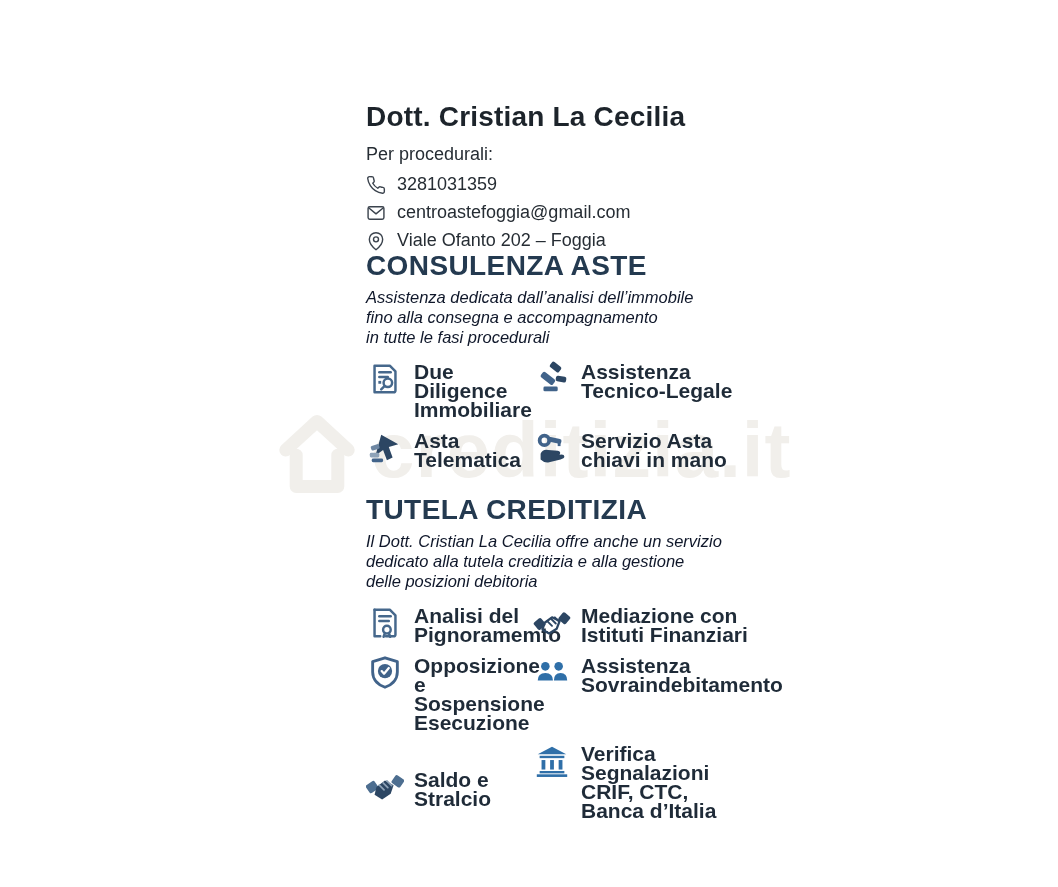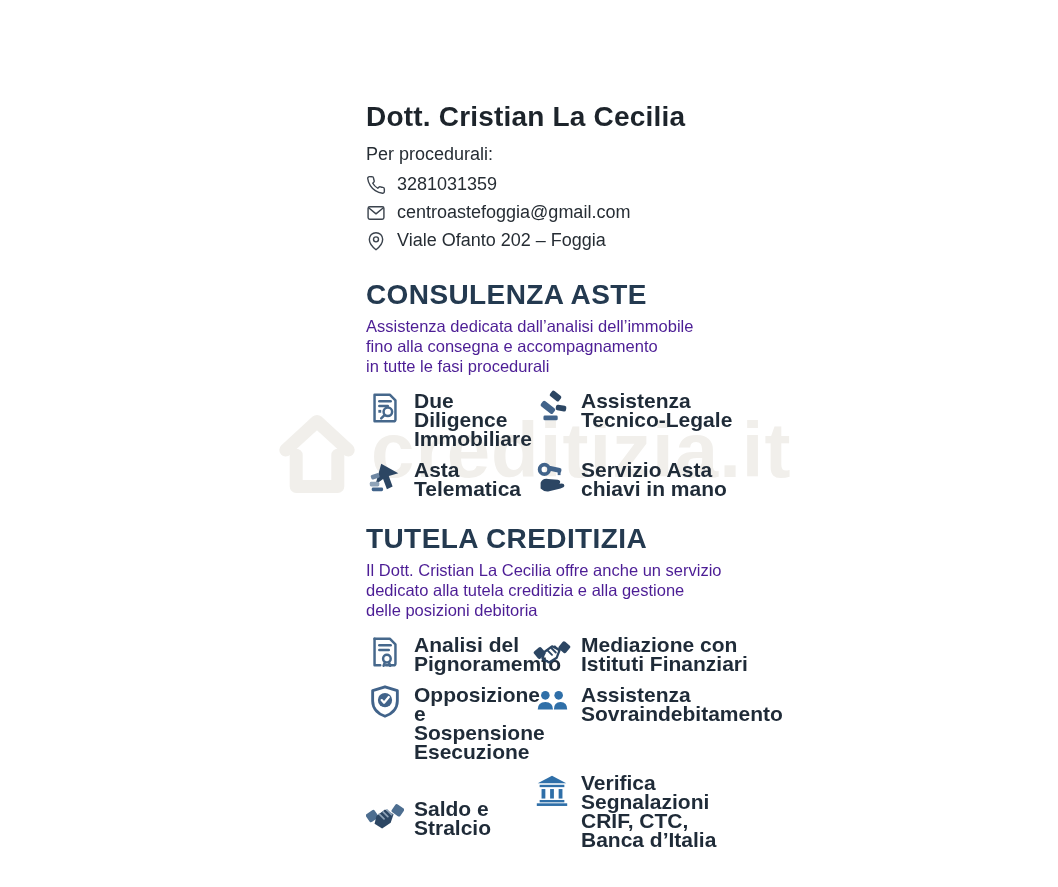--- a/index.html
+++ b/index.html
@@ -74,27 +74,28 @@
 
   .section-title {
     font-size: 28px;
     font-weight: 800;
     color: #243a50;
     letter-spacing: 0.4px;
     line-height: 30px;
   }
   .section-desc {
     font-size: 16.5px;
-    color: #4c1d95;
+    color: #0f172a;
     line-height: 20px;
     margin-top: 6px;
     white-space: pre-line;
-  }
-
-  .sec-1 { margin-top: 29px; }
+    font-style: italic;
+  }
+
+  .sec-1 { }
   .sec-2 { margin-top: 26px; }
 
   .items-grid {
     display: grid;
     grid-template-columns: 167px 1fr;
     row-gap: 10px;
     margin-top: 13px;
   }
   .item {
     display: flex;

